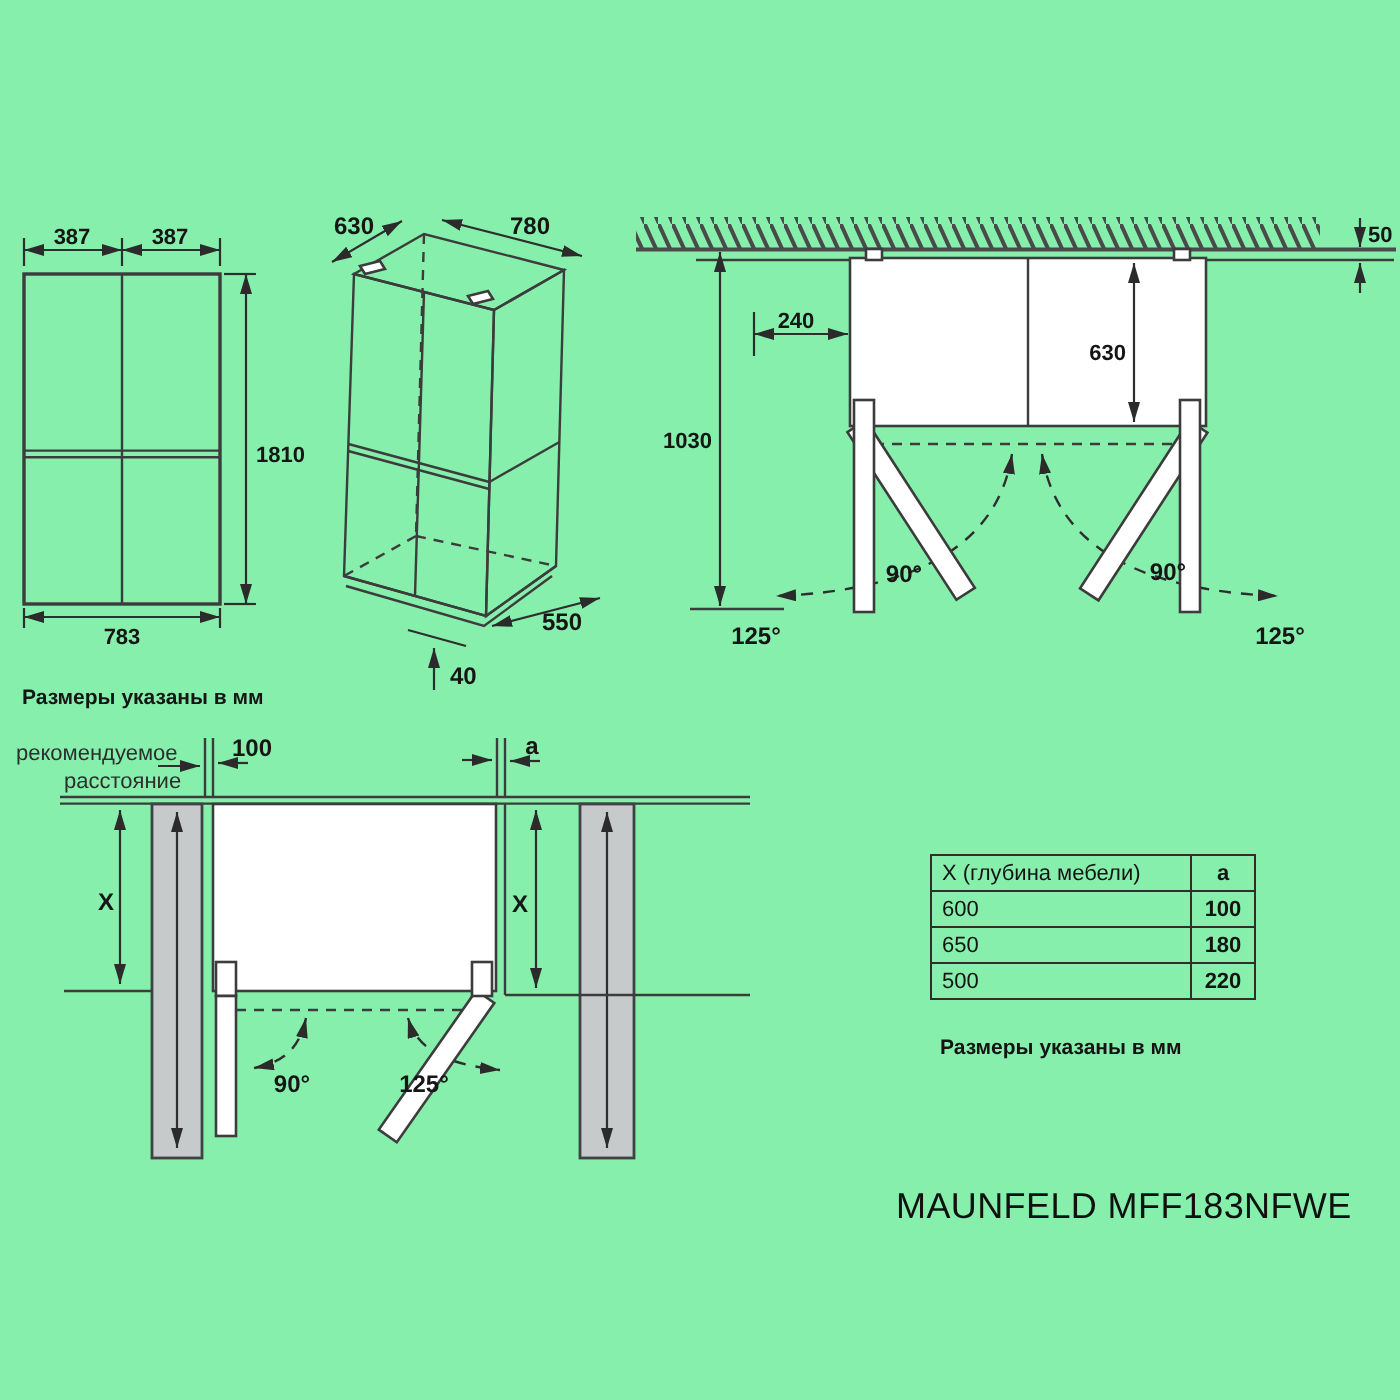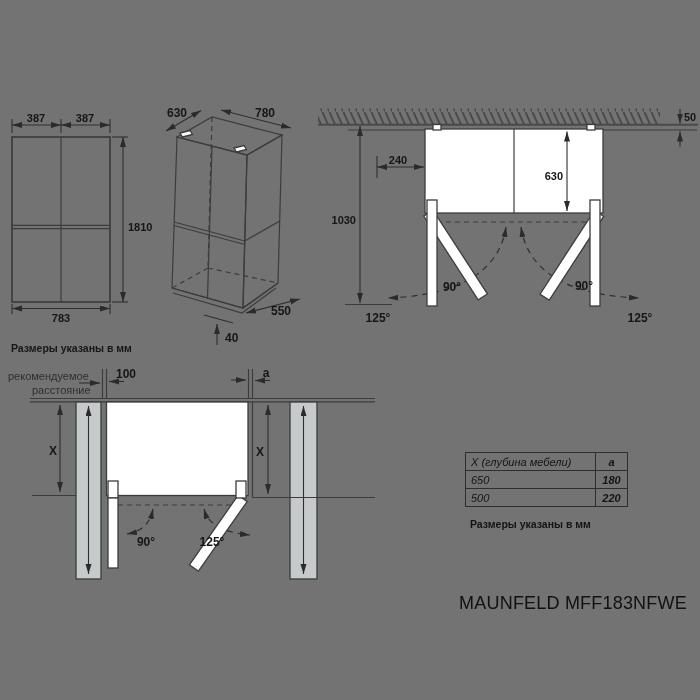--- a/index.html
+++ b/index.html
@@ -1,36 +1,36 @@
 <!DOCTYPE html>
 <html><head>
 <meta charset="utf-8">
 <style>
   html,body{margin:0;padding:0;background:#fff;}
-  .page{position:relative;width:700px;height:700px;background:#737373;overflow:hidden;
+  .page{position:relative;width:700px;height:700px;background:#86efac;overflow:hidden;
         font-family:"Liberation Sans",sans-serif;}
   svg text{font-family:"Liberation Sans",sans-serif;fill:#161616;}
   .d11{font-size:11px;font-weight:bold;}
   .d12{font-size:12px;font-weight:bold;}
   .note{font-size:10.5px;font-weight:bold;}
   .hint{font-size:11px;font-weight:normal;fill:#2e2e2e;}
   .ln{stroke:#3c3c3c;stroke-width:1.2;fill:none;}
   .ln2{stroke:#3c3c3c;stroke-width:1.7;fill:none;}
   .dash{stroke:#3c3c3c;stroke-width:1.2;fill:none;stroke-dasharray:5 4;}
   .dim{stroke:#2e2e2e;stroke-width:1.1;fill:none;}
   .arc{stroke:#2e2e2e;stroke-width:1.2;fill:none;stroke-dasharray:6 5;}
   .wf{fill:#ffffff;stroke:#3c3c3c;stroke-width:1.3;}
   .gb{fill:#c7cacb;stroke:#3f4345;stroke-width:1.4;}
-  .tablewrap{position:absolute;left:465px;top:452px;font-style:italic;}
+  .tablewrap{position:absolute;left:465px;top:427px;}
   table.cl{border-collapse:collapse;font-size:11px;color:#141414;}
   table.cl td{border:1px solid #2e2e2e;height:17px;padding:0 0 0 5px;}
   table.cl td.ca{width:31px;text-align:center;padding:0;font-weight:bold;}
   table.cl td.cx{width:124px;}
   .tnote{position:absolute;left:470px;top:518px;font-size:10.5px;font-weight:bold;color:#141414;}
-  .model{position:absolute;left:448px;top:593px;width:250px;text-align:center;
+  .model{position:absolute;left:448px;top:593px;width:250px;text-align:left;
          font-size:18px;color:#111;letter-spacing:.2px;}
 </style>
 </head>
 <body>
 
 <div class="page">
 
 <svg width="700" height="700" viewBox="0 0 700 700">
   <defs>
     <marker id="aE" orient="auto" markerUnits="userSpaceOnUse" markerWidth="11" markerHeight="7" refX="10" refY="3">
@@ -190,20 +190,24 @@
 
 
 <div class="tablewrap">
   <table class="cl">
     <tbody>
       <tr>
         <td class="cx">X (глубина мебели)</td>
         <td class="ca">a</td>
       </tr>
       <tr>
+        <td class="cx">600</td>
+        <td class="ca">100</td>
+      </tr>
+      <tr>
         <td class="cx">650</td>
         <td class="ca">180</td>
       </tr>
       <tr>
         <td class="cx">500</td>
         <td class="ca">220</td>
       </tr>
     </tbody>
   </table>
 </div>

